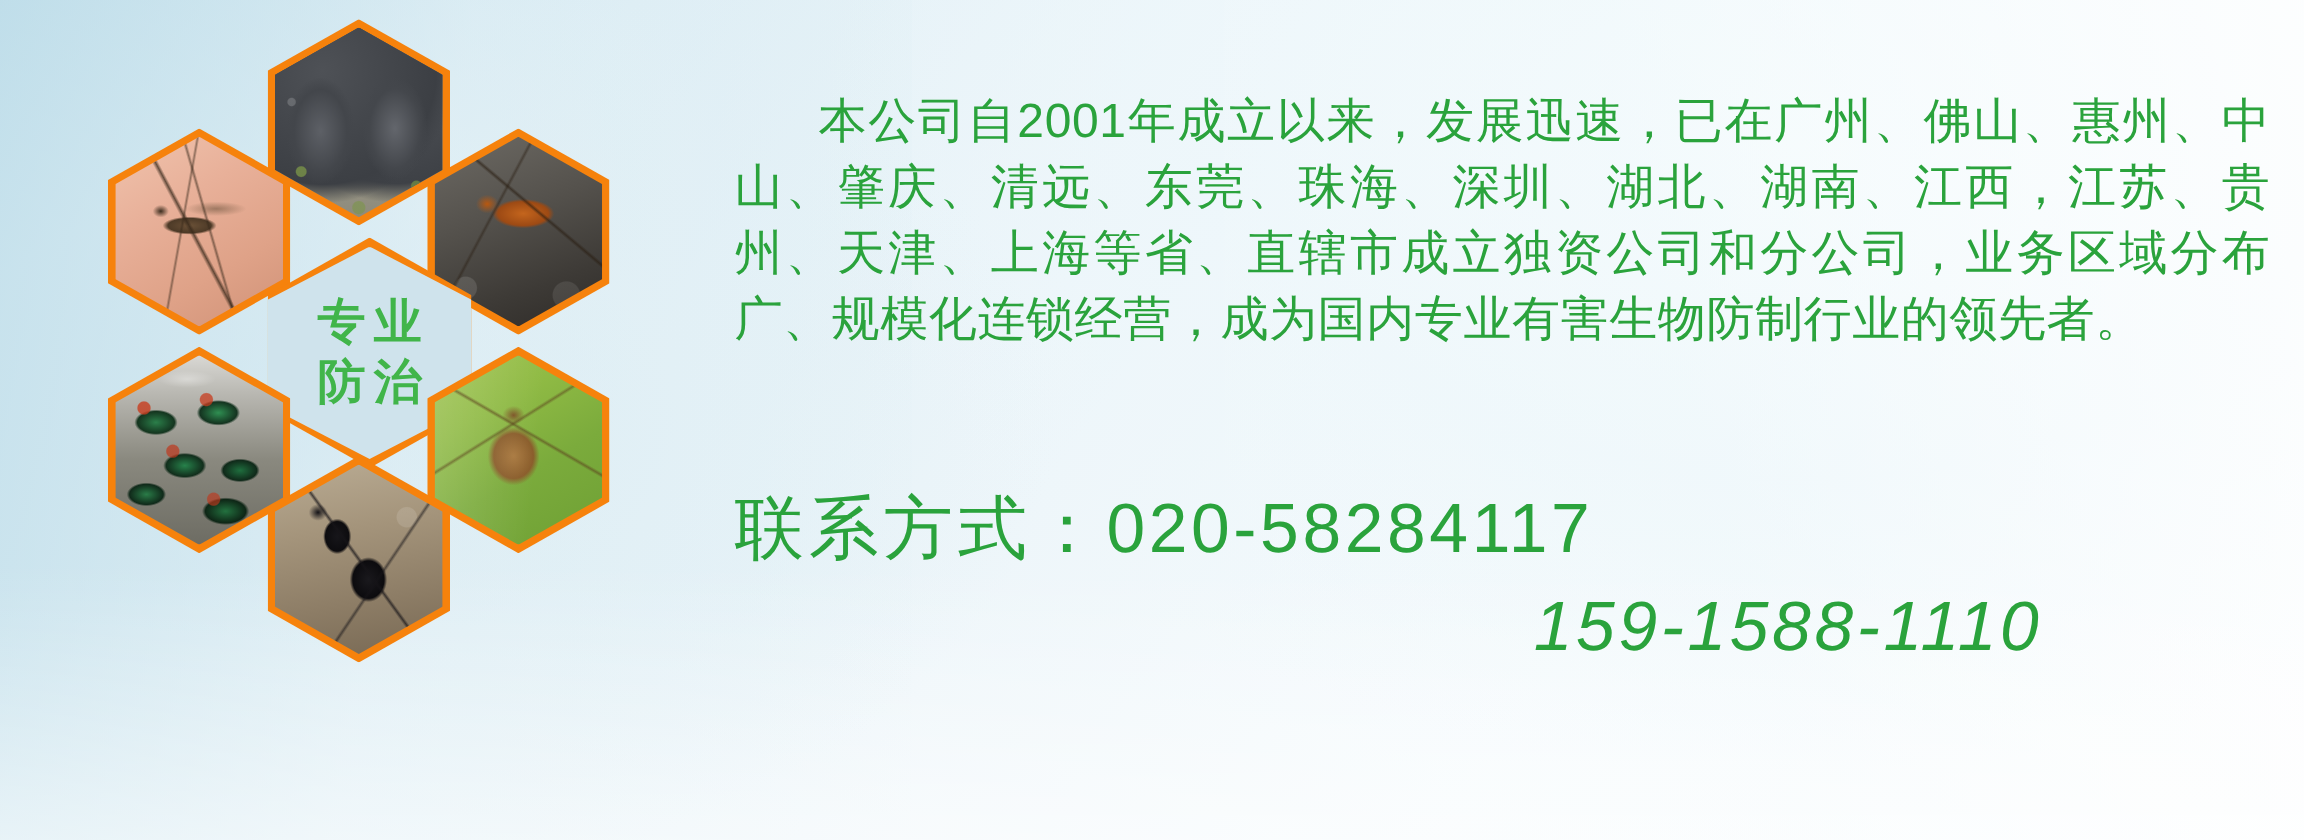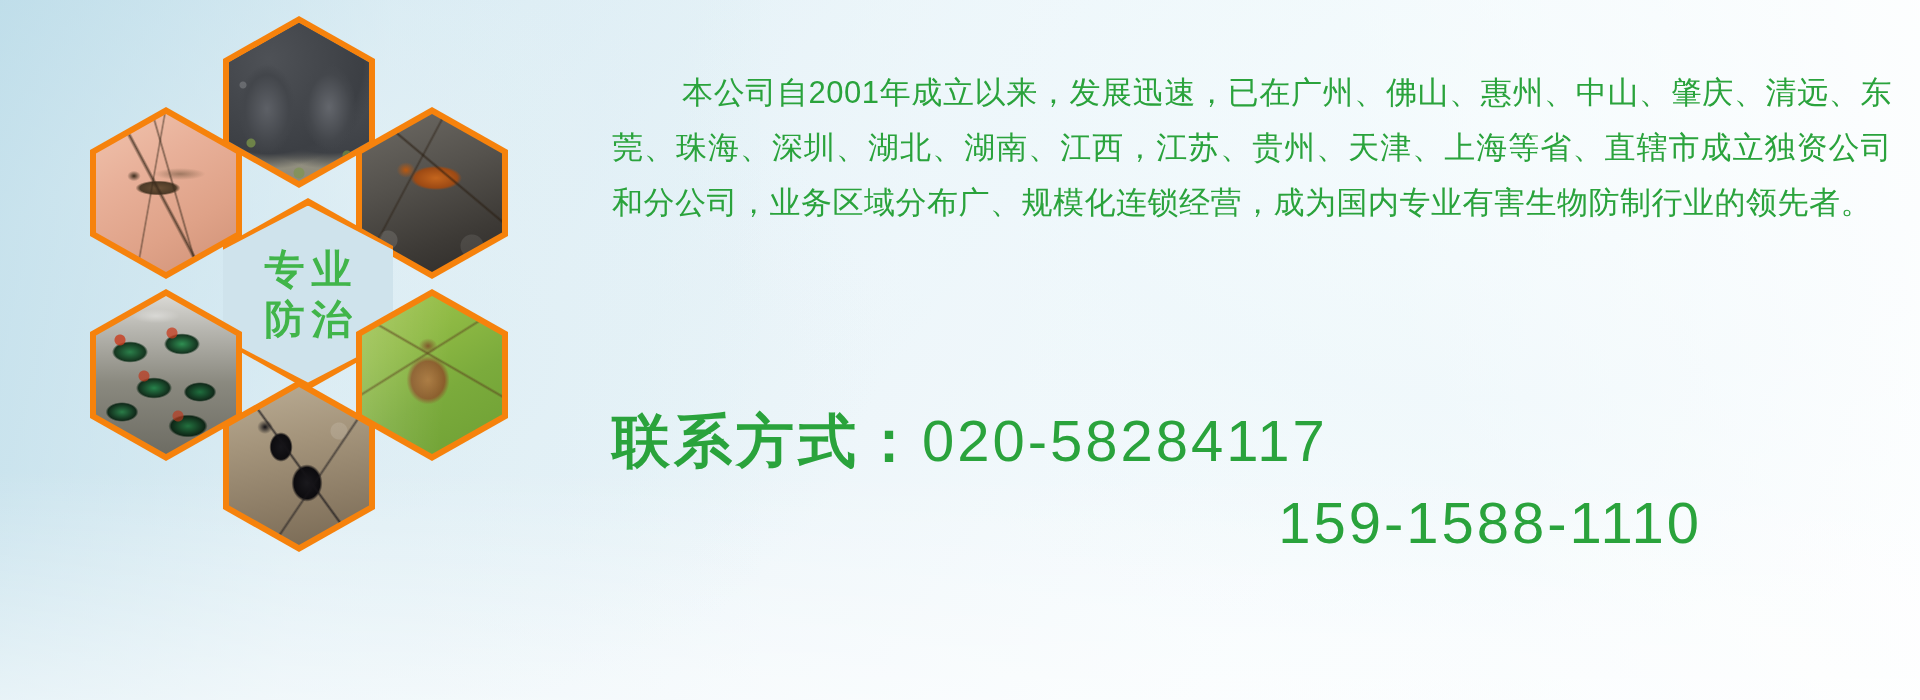--- a/index.html
+++ b/index.html
@@ -207,21 +207,21 @@
 
   
   .copy {
     position: absolute;
     left: 612px;
     top: 34px;
     width: 1280px;
   }
   .paragraph {
     color: #2aa33c;
-    font-size: 31px;
+    font-size: 40px;
     line-height: 55px;
     letter-spacing: .5px;
     text-indent: 70px;
     text-align: justify;
     font-family: "Liberation Sans", "DejaVu Sans", sans-serif;
   }
 
   .contact {
     position: absolute;
     left: 612px;
@@ -231,22 +231,23 @@
   }
   .contact-line {
     font-size: 58px;
     line-height: 82px;
     letter-spacing: 2px;
     white-space: nowrap;
   }
   .contact-line.secondary {
     text-align: right;
     padding-right: 200px;
-  }
-  .contact-label { letter-spacing: 4px; font-weight: bold; }
+    font-style: italic;
+  }
+  .contact-label { letter-spacing: 4px; }
   .contact-number { letter-spacing: 3px; }
 </style>
 </head>
 <body>
 
 <div id="banner">
 
   <div class="wash-a"></div>
   <div class="wash-b"></div>
   <div class="wash-c"></div>

